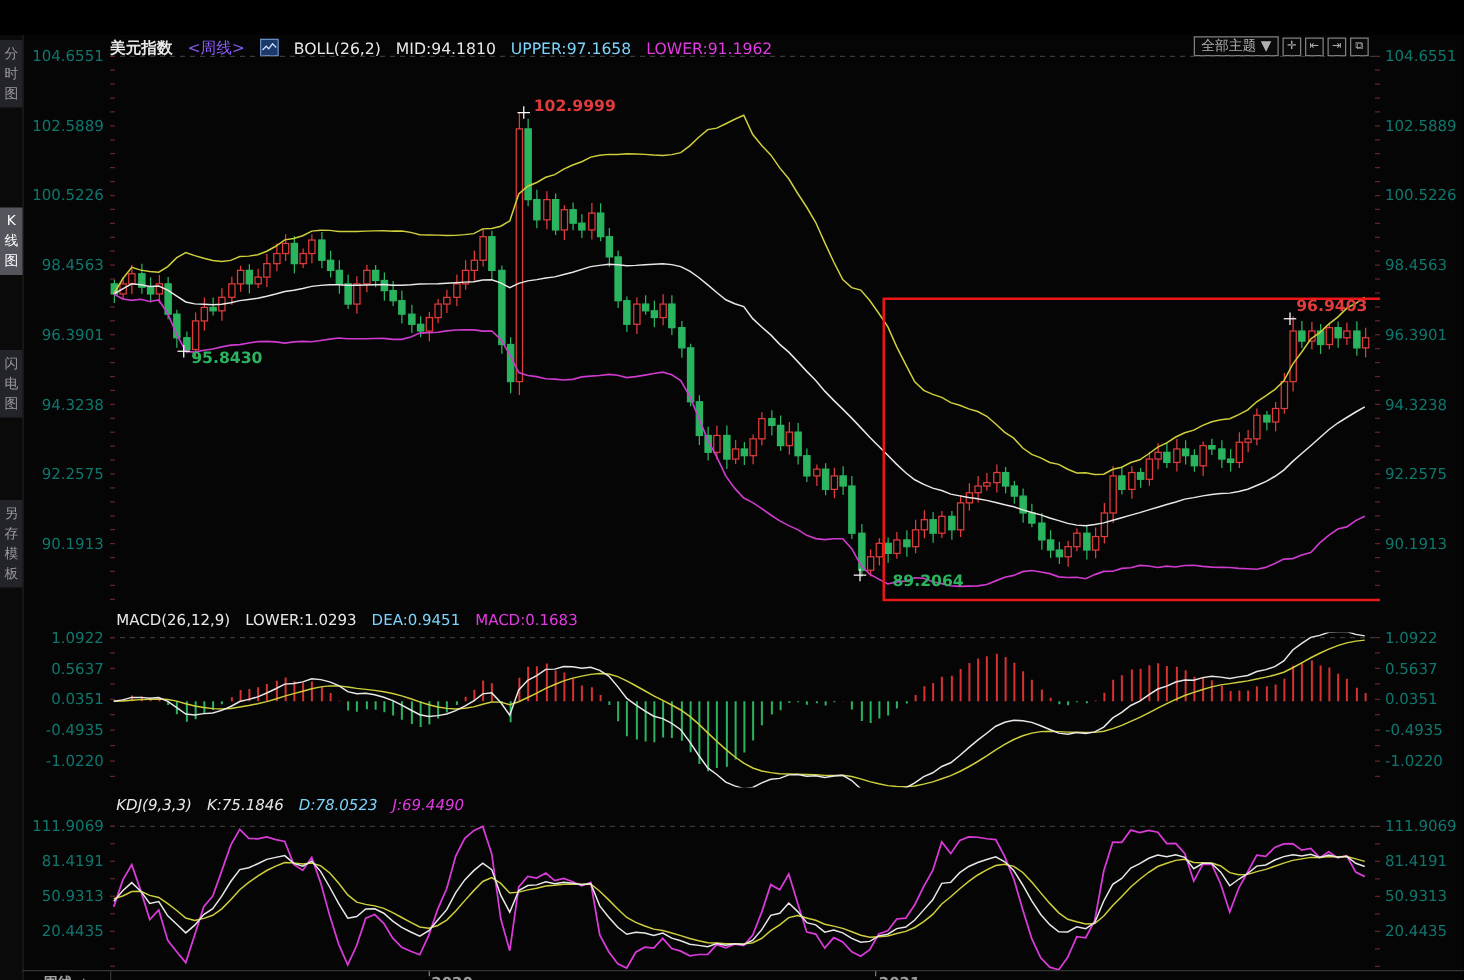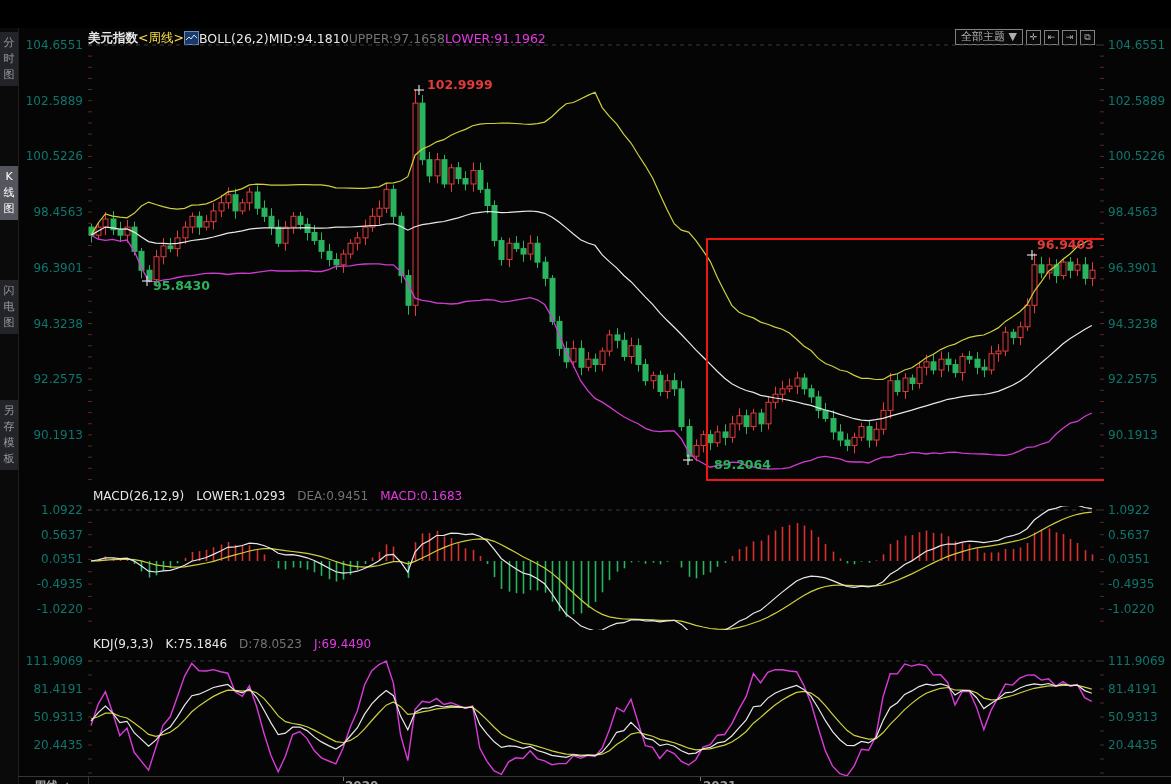--- a/index.html
+++ b/index.html
@@ -6,23 +6,23 @@
     font-family:"DejaVu Sans","Liberation Sans",sans-serif;}
   #app{position:relative;width:1171px;height:784px;background:#050505;margin-top:28px;}
 
   
   #sidebar{position:absolute;left:0;top:0;width:18px;height:784px;background:#0a0a0a;border-right:1px solid #1e1e1e;}
   .vtab{position:absolute;left:0;width:18px;text-align:center;font-size:11px;line-height:16px;
     color:#9a9a9a;background:#23232a;word-break:break-all;padding:3px 0;cursor:pointer;}
   .vtab.active{background:#55555e;color:#fff;}
 
   
-  #hdr{position:absolute;left:88px;top:2px;height:16px;display:flex;align-items:center;
+  #hdr{position:absolute;left:88px;top:2px;height:16px;display:flex;gap:12px;align-items:center;
     font-size:12.5px;white-space:nowrap;}
-  .h-white{color:#e8e8e8;} .h-orange{color:#fde047;} .h-yellow{color:#737373;text-align:center;} .h-magenta{color:#e23ae2;}
+  .h-white{color:#e8e8e8;} .h-orange{color:#8b5cf6;} .h-yellow{color:#7dd3fc;text-align:center;} .h-magenta{color:#e23ae2;}
   #chart-ic{display:inline-block;width:13px;height:12px;background:#1a3a6a;border:1px solid #6a8ac0;position:relative;}
   #chart-ic svg{position:absolute;left:0;top:0;}
 
   
   #toolbar{position:absolute;left:955px;top:1px;display:flex;gap:3px;align-items:center;}
   #theme-btn{border:1px solid #808080;color:#b0b0b0;font-size:11px;padding:0 5px;height:14px;line-height:14px;cursor:pointer;background:#0a0a0a;}
   .tool-ic{width:13px;height:13px;border:1px solid #808080;color:#b0b0b0;font-size:9px;line-height:13px;
     text-align:center;cursor:pointer;background:#0a0a0a;}
 
   
@@ -32,21 +32,21 @@
   .axis-label{position:absolute;height:14px;font-size:12px;color:#0f766e;white-space:nowrap;}
   #gut-l .axis-label{right:3px;text-align:right;}
   #gut-r .axis-label{left:2px;text-align:left;}
 
   svg.panel{position:absolute;left:88px;background:transparent;overflow:hidden;}
   #main-svg{top:10px;}
   #macd-svg{top:478px;}
   #kdj-svg{top:624px;}
 
   .subhdr{position:absolute;left:93px;height:15px;display:flex;gap:12px;font-size:12px;white-space:nowrap;}
-  #macd-hdr{top:461px;} #kdj-hdr{top:609px;}
+  #macd-hdr{top:461px;} #kdj-hdr{top:609px;font-style:italic;}
 
   
   #xaxis{position:absolute;left:18px;top:748px;width:1153px;height:19px;border-top:1px solid #353535;border-bottom:1px solid #353535;}
   #period-cell{position:absolute;left:0;top:0;width:70px;height:18px;border-right:1px solid #353535;
     color:#a3a3a3;font-weight:bold;font-size:12px;text-align:center;line-height:18px;cursor:pointer;}
   .year-label{position:absolute;top:2px;font-size:12px;color:#9a9a9a;font-weight:bold;}
   .year-tick{position:absolute;top:0;width:1px;height:4px;background:#777;}
 
   
   #tabbar{position:absolute;left:18px;top:768px;width:1153px;height:16px;background:#0d0d0d;display:flex;align-items:stretch;}

